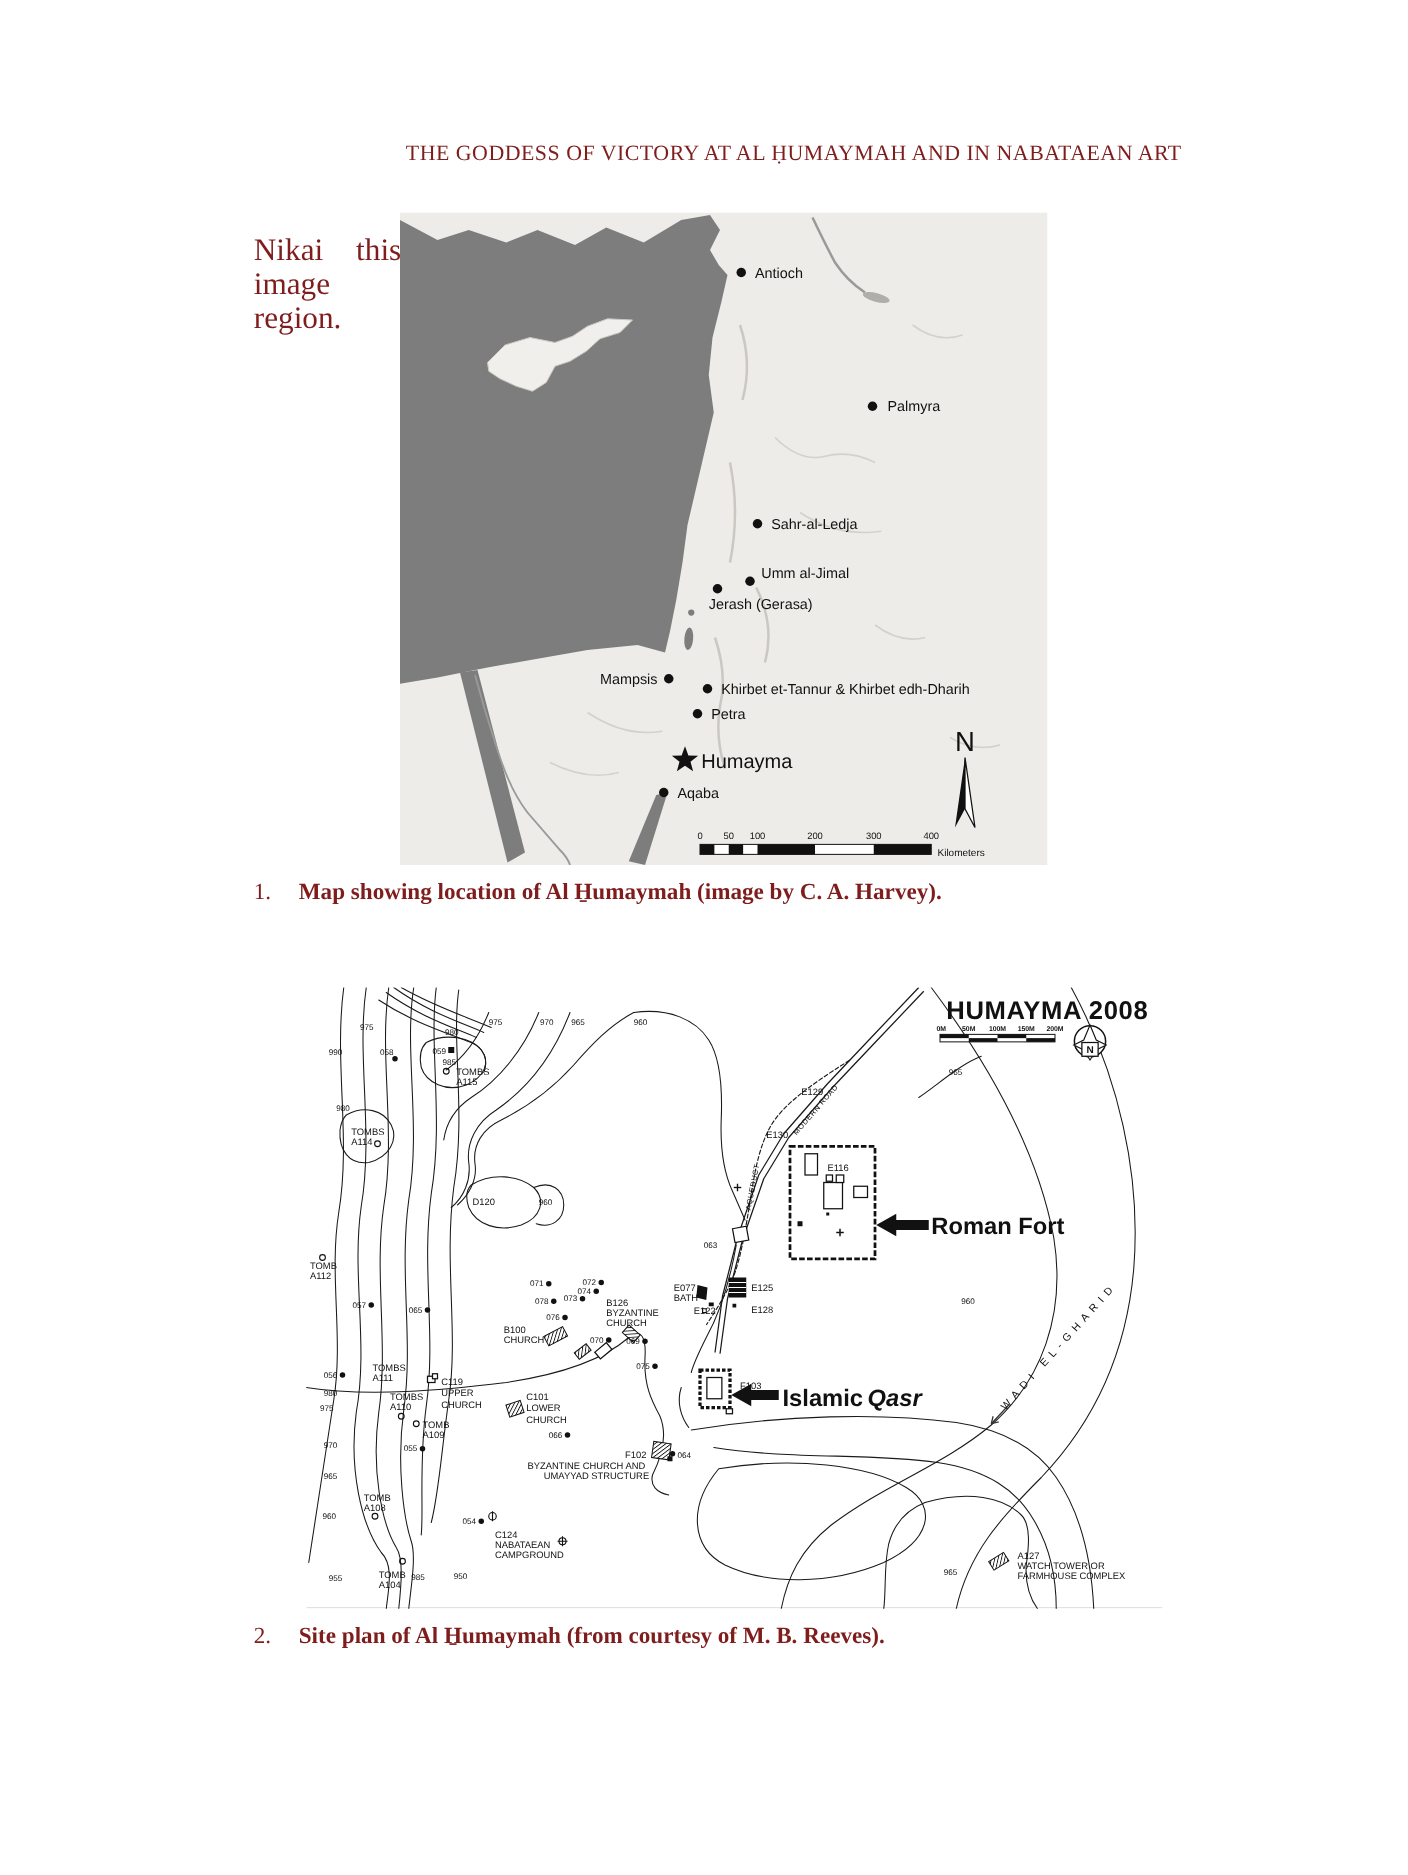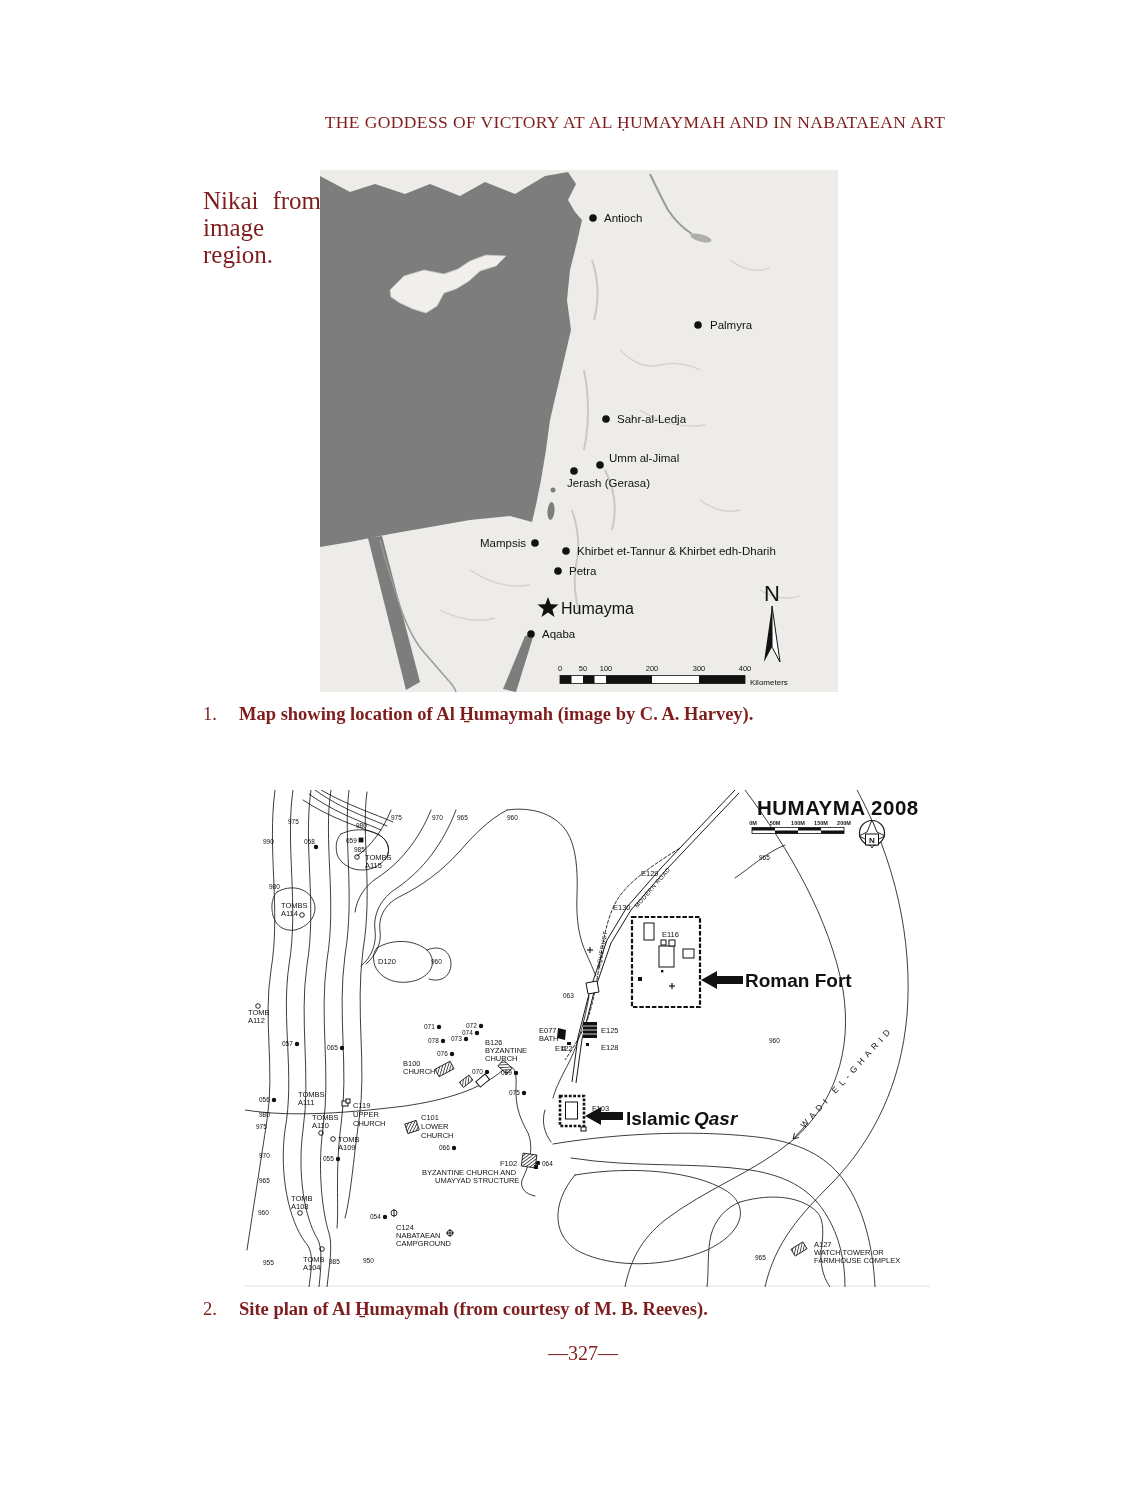--- a/index.html
+++ b/index.html
@@ -26,21 +26,21 @@
 </head>
 <body>
 
 <div class="page">
 
   <div class="header">THE GODDESS OF VICTORY AT AL ḤUMAYMAH AND IN NABATAEAN ART</div>
 
   <div class="bodytext">
     <div class="l1">
       <span>Nikai</span>
-      <span>from</span>
+      <span>this</span>
     </div>
     <div>image region.</div>
   </div>
 
   <svg class="mapsvg" width="518" height="522" viewBox="0 0 518 522">
 
     <rect x="0" y="0" width="518" height="522" fill="#edece9"></rect>
 
     <g>
       <path class="relief" d="M 20,40 Q 40,52 60,44 Q 80,38 95,48"></path>
@@ -401,14 +401,13 @@
       <rect x="620.5" y="44" width="13" height="11" fill="#fff" stroke="#111" stroke-width="1"></rect>
       <text x="627" y="52.5" font-size="8" font-weight="bold" text-anchor="middle">N</text>
     </g>
   </svg>
 
   <div class="caption" style="left:203px;top:1299px;">
     <span class="cap-num">2.</span>
     <span class="cap-text">Site plan of Al H̱umaymah (from courtesy of M. B. Reeves).</span>
   </div>
 
-  <div class="pagenum">—327—</div>
 </div>
 
 </body></html>

